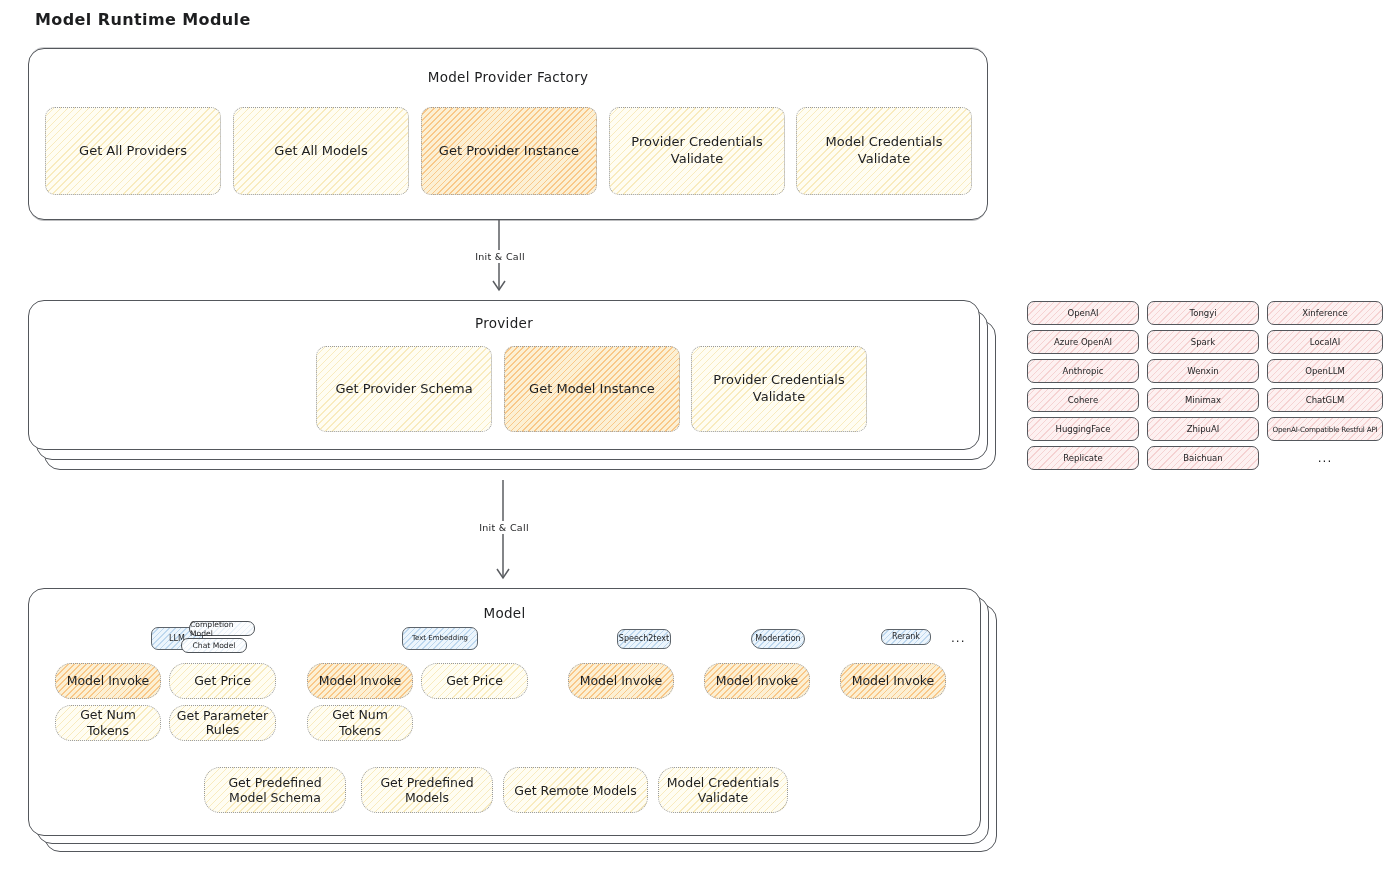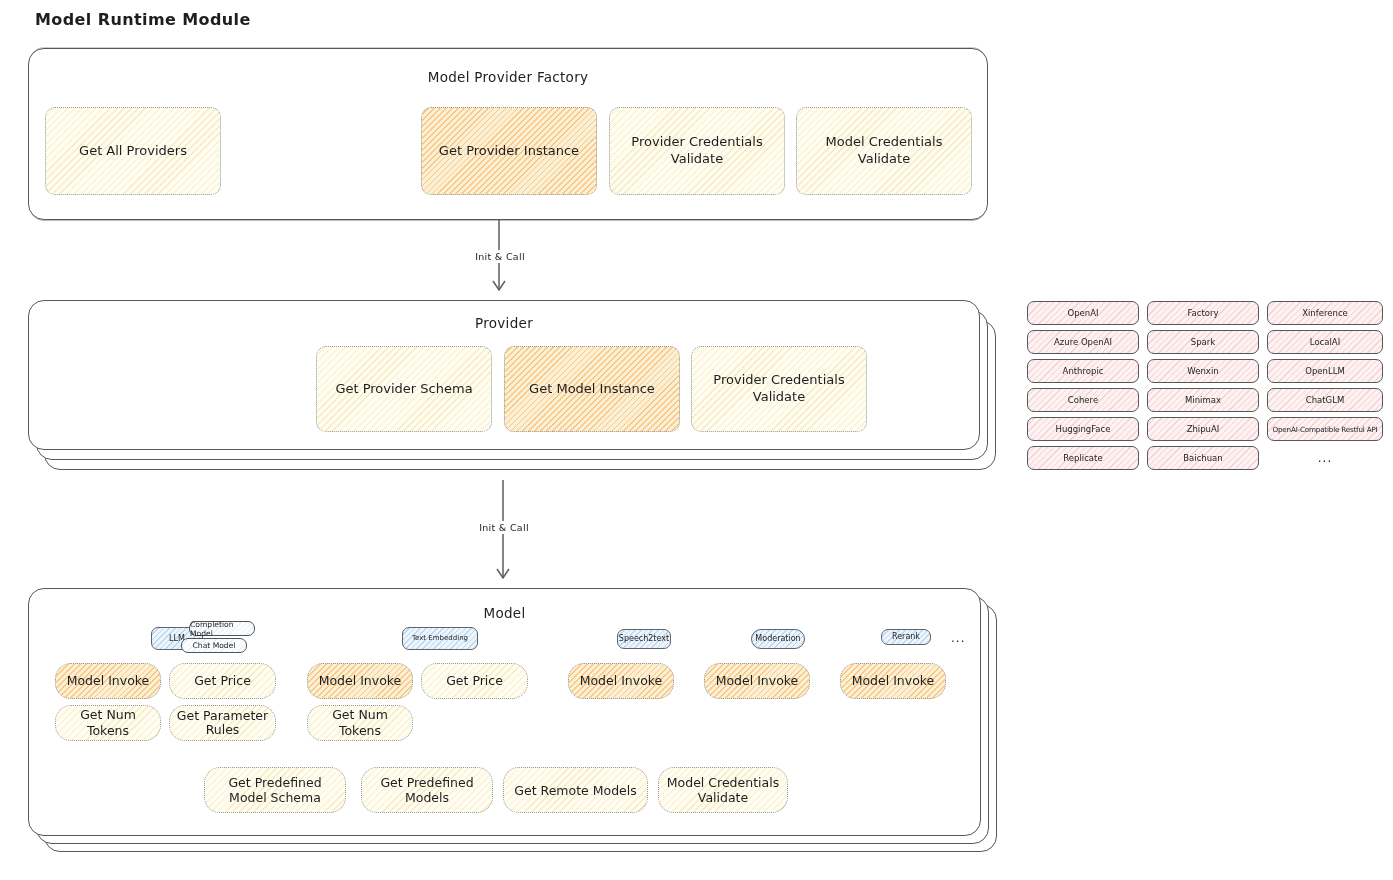--- a/index.html
+++ b/index.html
@@ -52,20 +52,21 @@
 </head>
 <body>
 
 <div class="canvas">
 
   <div class="page-title">Model Runtime Module</div>
 
   <div class="big-box" style="left:28px; top:48px; width:960px; height:172px;">
     <div class="section-title" style="top:20px;">Model Provider Factory</div>
     <div class="fn yellow" style="left:16px;  top:58px; width:176px; height:88px;">Get All Providers</div>
+    <div class="fn yellow" style="left:204px; top:58px; width:176px; height:88px;">Get All Models</div>
     <div class="fn orange" style="left:392px; top:58px; width:176px; height:88px;">Get Provider Instance</div>
     <div class="fn yellow" style="left:580px; top:58px; width:176px; height:88px;">Provider Credentials Validate</div>
     <div class="fn yellow" style="left:767px; top:58px; width:176px; height:88px;">Model Credentials Validate</div>
   </div>
 
   <svg class="arrow-svg" style="left:490px; top:220px;" width="18" height="74" viewBox="0 0 18 74">
     <line x1="9" y1="0" x2="9" y2="70" stroke="#5a5d61" stroke-width="1.5"></line>
     <path d="M3,61 L9,70 L15,61" fill="none" stroke="#5a5d61" stroke-width="1.5"></path>
   </svg>
   <div class="arrow-label" style="left:468px; top:250px; width:64px;">Init &amp; Call</div>
@@ -74,21 +75,21 @@
   <div class="stack-layer" style="left:36px; top:310px; width:952px; height:150px;"></div>
   <div class="big-box" style="left:28px; top:300px; width:952px; height:150px; box-shadow:none;">
     <div class="section-title" style="top:14px;">Provider</div>
     <div class="fn yellow" style="left:287px; top:45px; width:176px; height:86px;">Get Provider Schema</div>
     <div class="fn orange" style="left:475px; top:45px; width:176px; height:86px;">Get Model Instance</div>
     <div class="fn yellow" style="left:662px; top:45px; width:176px; height:86px;">Provider Credentials Validate</div>
   </div>
 
   <div class="pgrid">
     <div class="pcell">OpenAI</div>
-    <div class="pcell">Factory</div>
+    <div class="pcell">Tongyi</div>
     <div class="pcell">Xinference</div>
     <div class="pcell">Azure OpenAI</div>
     <div class="pcell">Spark</div>
     <div class="pcell">LocalAI</div>
     <div class="pcell">Anthropic</div>
     <div class="pcell">Wenxin</div>
     <div class="pcell">OpenLLM</div>
     <div class="pcell">Cohere</div>
     <div class="pcell">Minimax</div>
     <div class="pcell">ChatGLM</div>

